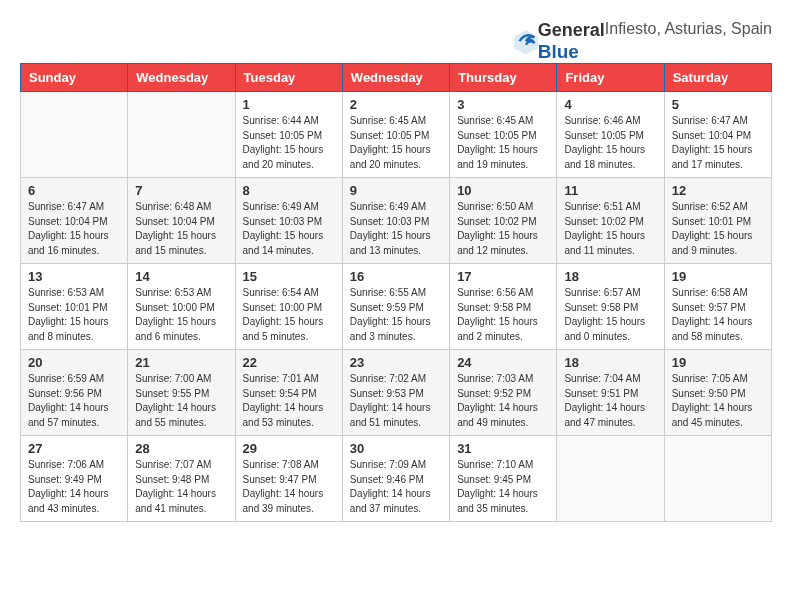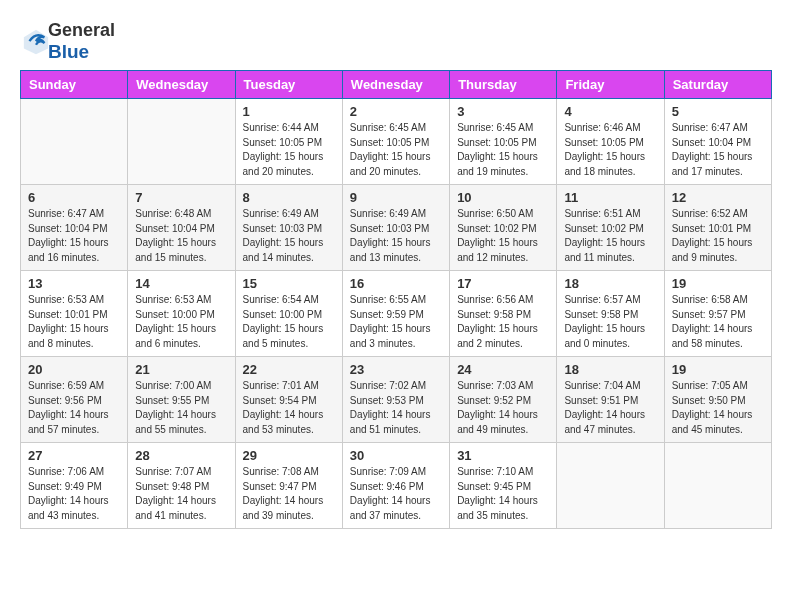--- a/index.html
+++ b/index.html
@@ -5,23 +5,23 @@
     * { box-sizing: border-box; margin: 0; padding: 0; }
     body {
       font-family: Arial, sans-serif;
       background: #fff;
       width: 792px;
       min-height: 612px;
       padding: 20px;
     }
     .header {
       display: flex;
-      justify-content: space-between;
+      justify-content: flex-end;
       align-items: flex-start;
-      margin-bottom: 7px;
+      margin-bottom: 0;
     }
     .logo {
       display: flex;
       align-items: center;
     }
     .logo-text-general {
       font-size: 18px;
       font-weight: bold;
       color: #333;
     }
@@ -48,21 +48,21 @@
     .location-title {
       font-size: 16px;
       color: #555;
     }
     .calendar {
       width: 100%;
       border-collapse: collapse;
       border: 1px solid #ccc;
     }
     .calendar th {
-      background: #d946ef;
+      background: #ef4444;
       color: #fff;
       font-size: 13px;
       font-weight: bold;
       padding: 6px 8px;
       text-align: left;
       border: 1px solid #1a6bb5;
     }
     .calendar td {
       vertical-align: top;
       border: 1px solid #ccc;
@@ -99,20 +99,21 @@
     <svg class="logo-icon" viewBox="0 0 30 30" xmlns="http://www.w3.org/2000/svg">
       <polygon points="15,2 28,10 28,22 15,28 2,22 2,10" fill="#1a6bb5" opacity="0.15"></polygon>
       <path d="M8 14 Q15 4 24 10 Q18 8 15 14 Q20 10 24 16 Q18 12 15 18" fill="none" stroke="#1a6bb5" stroke-width="2.5"></path>
     </svg>
     <div>
       <span class="logo-text-general">General</span><br>
       <span class="logo-text-blue">Blue</span>
     </div>
   </div>
   <div class="title-block">
+    <div class="location-title">Infiesto, Asturias, Spain</div>
   </div>
 </div>
 
 <table class="calendar">
   <thead>
     <tr>
     <th>Sunday</th>
         <th>Wednesday</th>
         <th>Tuesday</th>
         <th>Wednesday</th>

